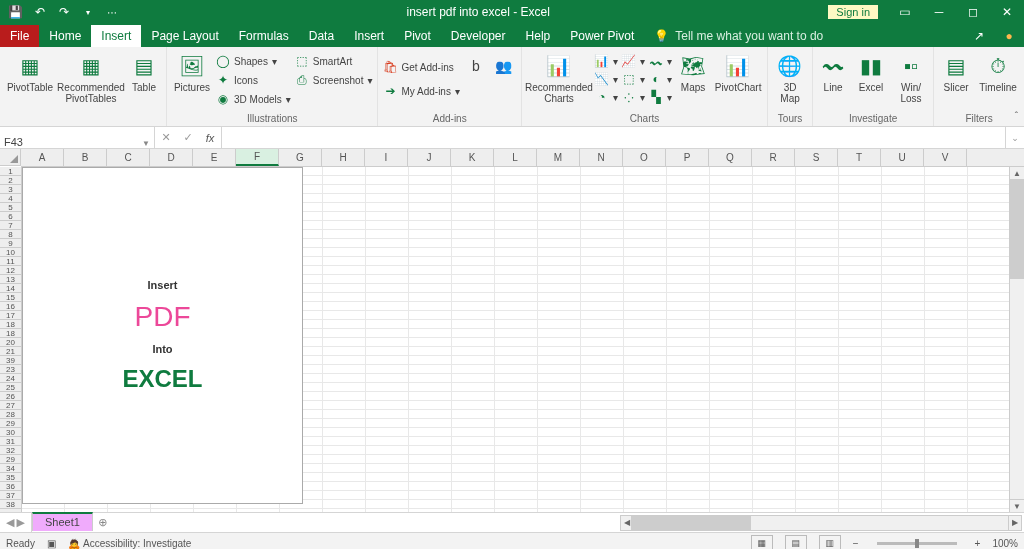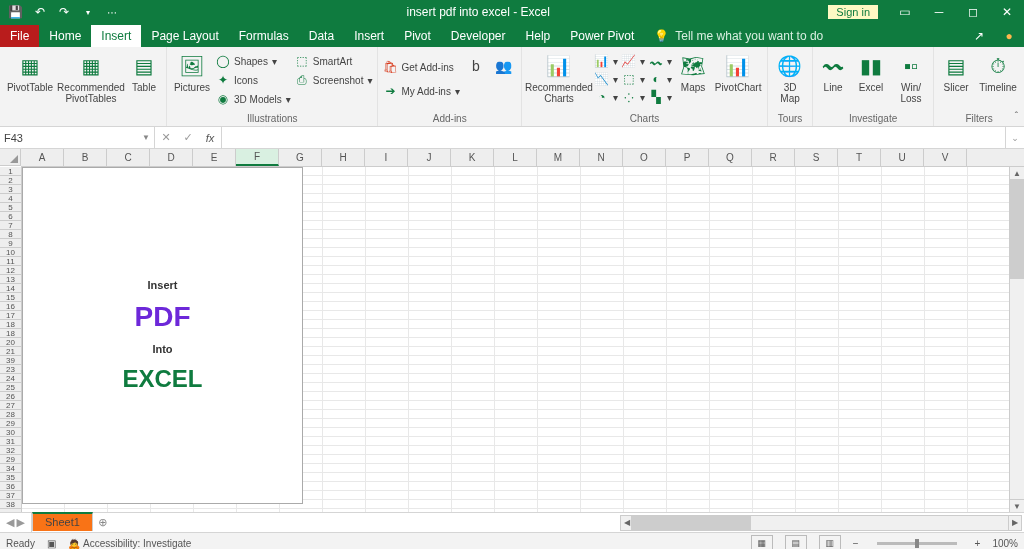--- a/index.html
+++ b/index.html
@@ -21,42 +21,42 @@
   .group{border-right:1px solid #e3e3e3;padding:3px 5px 0 5px;display:flex;flex-direction:column;justify-content:space-between}
   .group .body{display:flex;align-items:flex-start;gap:4px;flex:1}
   .group .lbl{text-align:center;font-size:10px;color:#666;padding:2px 0}
   .bigbtn{display:flex;flex-direction:column;align-items:center;justify-content:flex-start;width:50px;text-align:center;font-size:10px;line-height:11px;gap:2px;padding-top:2px}
   .bigbtn .ic{width:28px;height:28px;display:flex;align-items:center;justify-content:center;font-size:20px;color:#0f7b3f}
   .smrow{display:flex;align-items:center;gap:4px;font-size:10px;height:18px;white-space:nowrap}
   .smrow .sic{width:14px;height:14px;display:flex;align-items:center;justify-content:center;color:#0f7b3f;font-size:12px}
   .stack{display:flex;flex-direction:column;gap:1px;padding-top:2px}
   .collapse{position:absolute;right:6px;bottom:4px;font-size:10px;color:#666}
   .fxbar{height:21px;border-bottom:1px solid #d5d5d5;display:flex;align-items:stretch}
-  .namebox{width:146px;border-right:1px solid #d5d5d5;display:flex;align-items:center;padding:0 4px;font-size:11px;justify-content:space-between}
+  .namebox{width:146px;border-right:1px solid #d5d5d5;display:flex;align-items:flex-end;padding:0 4px;font-size:11px;justify-content:space-between}
   .namebox .dd{font-size:8px;color:#888}
   .fxbtns{display:flex;align-items:center;border-right:1px solid #d5d5d5}
   .fxbtns span{width:22px;text-align:center;color:#999;font-size:11px}
   .fxinput{flex:1;padding:0 6px;display:flex;align-items:center}
   .fxexp{width:18px;border-left:1px solid #d5d5d5;display:flex;align-items:center;justify-content:center;color:#999;font-size:9px}
   .gridwrap{position:relative;height:363px;display:flex}
   .rowhdrs{width:21px;background:#eee;border-right:1px solid #ccc}
   .colhdrs{height:17px;background:#eee;border-bottom:1px solid #ccc;display:flex}
   .corner{width:21px;height:17px;background:#eee;border-right:1px solid #ccc;border-bottom:1px solid #ccc;box-sizing:border-box;position:relative}
   .corner::after{content:"";position:absolute;right:2px;bottom:2px;border:4px solid transparent;border-right-color:#999;border-bottom-color:#999}
   .colcell{width:43px;border-right:1px solid #ccc;text-align:center;font-size:10px;line-height:17px;color:#555;box-sizing:border-box}
   .colcell.sel{background:#d9f0e1;border-bottom:2px solid #0f7b3f;line-height:15px}
   .rowcell{height:9px;border-bottom:1px solid #ccc;text-align:center;font-size:8px;line-height:9px;color:#555;box-sizing:border-box}
   .cells{position:relative;flex:1;background:repeating-linear-gradient(to right,transparent 0,transparent 42px,#e8e8e8 42px,#e8e8e8 43px),repeating-linear-gradient(to bottom,transparent 0,transparent 8px,#e8e8e8 8px,#e8e8e8 9px)}
   .embedobj{position:absolute;left:0;top:0;width:279px;height:335px;background:#fff;border:1px solid #aaa;display:flex;flex-direction:column;align-items:center;justify-content:center;gap:10px}
   .embedobj .t1{font-size:11px;font-weight:bold;color:#333}
-  .embedobj .pdf{font-size:28px;font-weight:bold;color:#6d28d9}
+  .embedobj .pdf{font-size:28px;font-weight:normal;color:#ec4899}
   .embedobj .xl{font-size:24px;font-weight:bold;color:#0f7b3f}
   .sheetbar{height:19px;border-top:1px solid #d5d5d5;display:flex;align-items:stretch;font-size:11px;position:relative}
   .sheetbar .nav{display:flex;align-items:center;gap:2px;padding:0 6px;color:#999;border-right:1px solid #d5d5d5}
-  .sheetbar .tabsh{padding:0 12px;border:1px solid #ccc;border-top:2px solid #0f7b3f;border-bottom:none;background:#f97316;line-height:17px;position:relative;top:-1px}
+  .sheetbar .tabsh{padding:0 12px;border:1px solid #ccc;border-top:2px solid #0f7b3f;border-bottom:none;background:#f0abfc;line-height:17px;position:relative;top:-1px}
   .sheetbar .add{width:20px;display:flex;align-items:center;justify-content:center;color:#888}
   .sheetbar .hsplit{flex:1;display:flex;align-items:center;justify-content:flex-end}
   .hscroll{width:400px;height:14px;background:#f0f0f0;border:1px solid #ccc;position:relative;margin-right:2px}
   .hscroll .thumb{position:absolute;left:10px;top:0;bottom:0;width:120px;background:#cdcdcd}
   .hscroll .ar{position:absolute;top:0;bottom:0;width:12px;display:flex;align-items:center;justify-content:center;font-size:8px;color:#666}
   .hscroll .ar.l{left:0;border-right:1px solid #ccc}
   .hscroll .ar.r{right:0;border-left:1px solid #ccc}
   .statusbar{height:20px;background:#f3f3f3;border-top:1px solid #d5d5d5;display:flex;align-items:center;font-size:10px;color:#555;padding:0 6px;gap:12px}
   .statusbar .sp{flex:1}
   .viewbtn{width:20px;height:14px;border:1px solid #bbb;display:flex;align-items:center;justify-content:center;font-size:9px}

